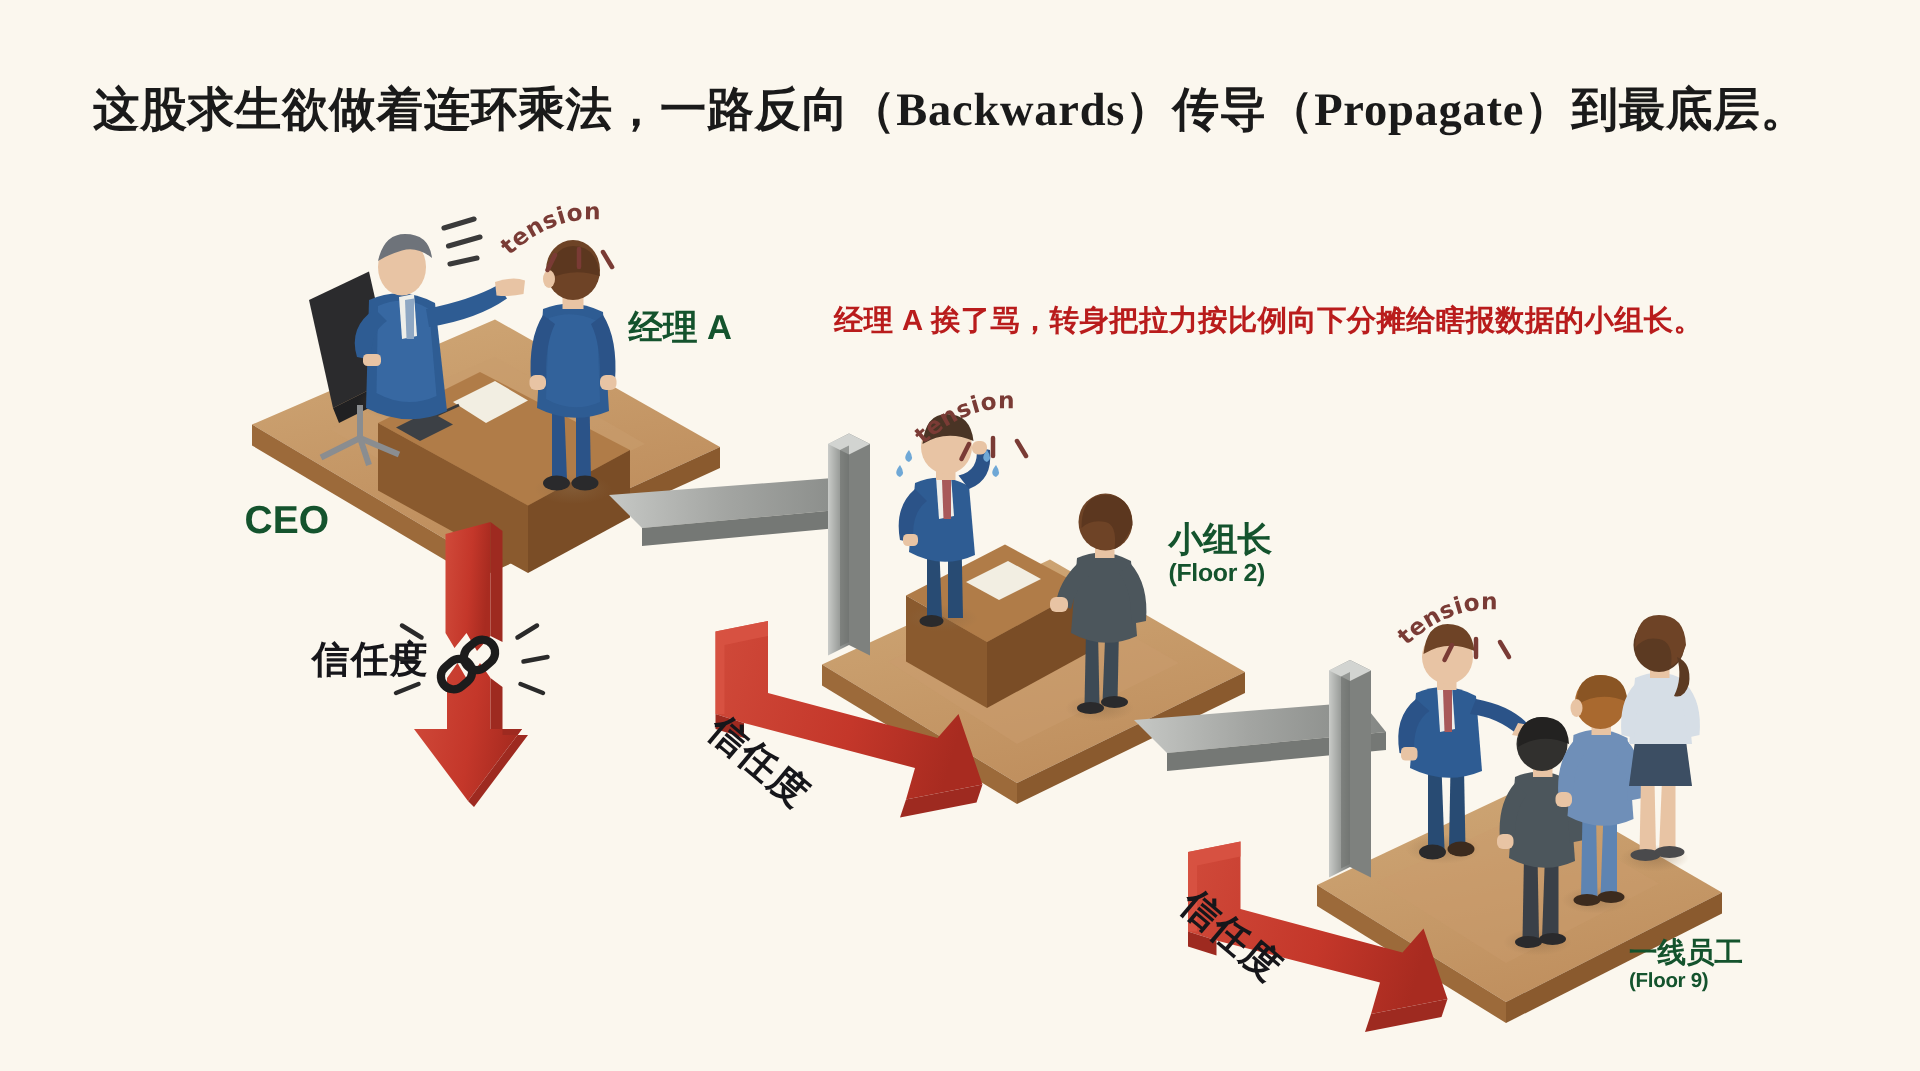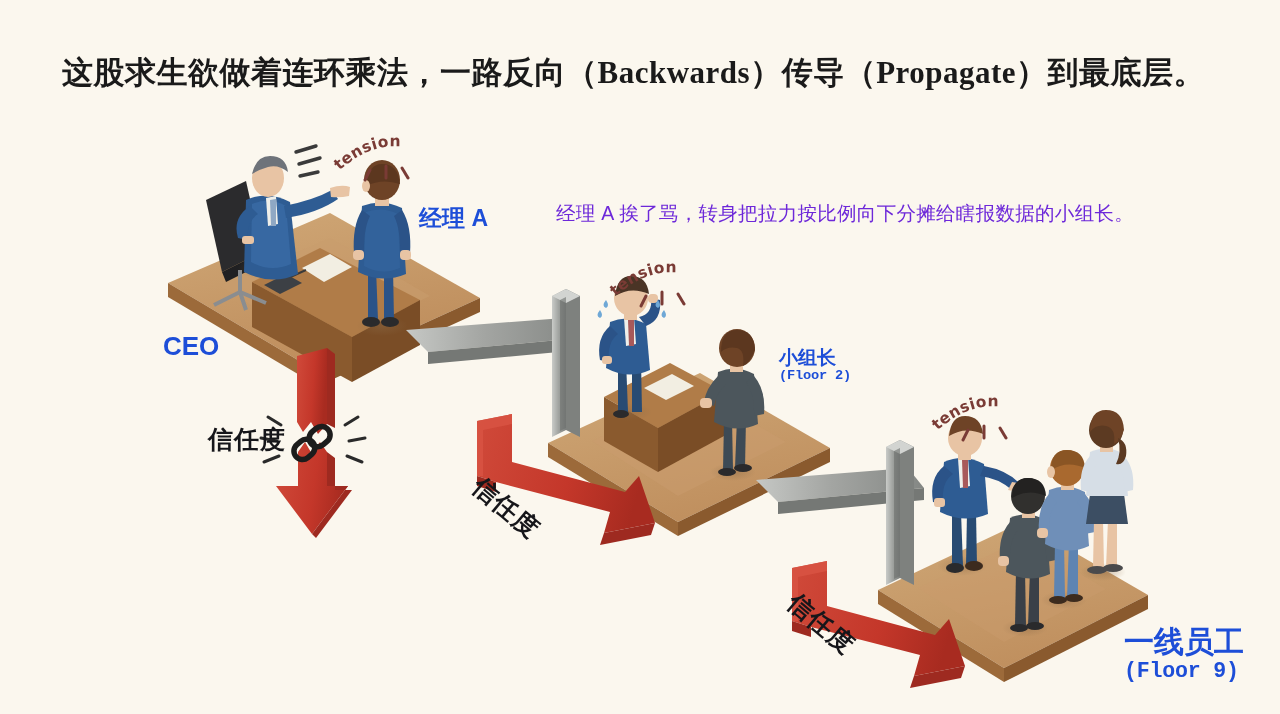--- a/index.html
+++ b/index.html
@@ -26,38 +26,37 @@
     font-size: 31px;
     letter-spacing: 0.5px;
     color: #1A1A1A;
     white-space: nowrap;
   }
   .body-note {
     position: absolute;
     left: 556px;
     top: 200px;
     font-size: 19.5px;
-    font-weight: normal;
-    color: #6d28d9;
+    font-weight: bold;
+    color: #b91c1c;
     white-space: nowrap;
     letter-spacing: 0.3px;
   }
   .role-label {
     position: absolute;
     font-weight: bold;
-    color: #1d4ed8;
+    color: #14532d;
     white-space: nowrap;
     line-height: 1.12;
   }
   .role-label .sub {
     display: block;
     font-size: 0.72em;
     font-weight: bold;
     letter-spacing: -0.2px;
-    font-family: Liberation Mono, monospace;
   }
   .trust-label {
     position: absolute;
     font-size: 25px;
     font-weight: bold;
     color: #16161A;
     white-space: nowrap;
     letter-spacing: 1px;
   }
   .tension {
@@ -438,26 +437,26 @@
         <line x1="54" y1="30" x2="54" y2="42"></line>
         <line x1="70" y1="32" x2="76" y2="42"></line>
       </g>
     </svg>
   </div>
 
   <div class="role-label" style="left:163px; top:332px; font-size:26px;text-align:right;">CEO</div>
 
   <div class="role-label" style="left:419px; top:206px; font-size:23px;">经理 A</div>
 
-  <div class="role-label" style="left:779px; top:347px; font-size:19px;">
+  <div class="role-label" style="left:779px; top:347px; font-size:23px;">
     <span>小组长</span>
     <span class="sub">(Floor 2)</span>
   </div>
 
-  <div class="role-label" style="left:1124px; top:625px; font-size:30px;">
+  <div class="role-label" style="left:1086px; top:625px; font-size:19px;">
     <span>一线员工</span>
     <span class="sub">(Floor 9)</span>
   </div>
 
   <div class="trust-label" style="left:208px; top:423px;">信任度</div>
 
   <div class="trust-label" style="left:487px; top:470px; transform:rotate(40deg); transform-origin:left top;">信任度</div>
 
   <div class="trust-label" style="left:802px; top:586px; transform:rotate(40deg); transform-origin:left top;">信任度</div>
 

